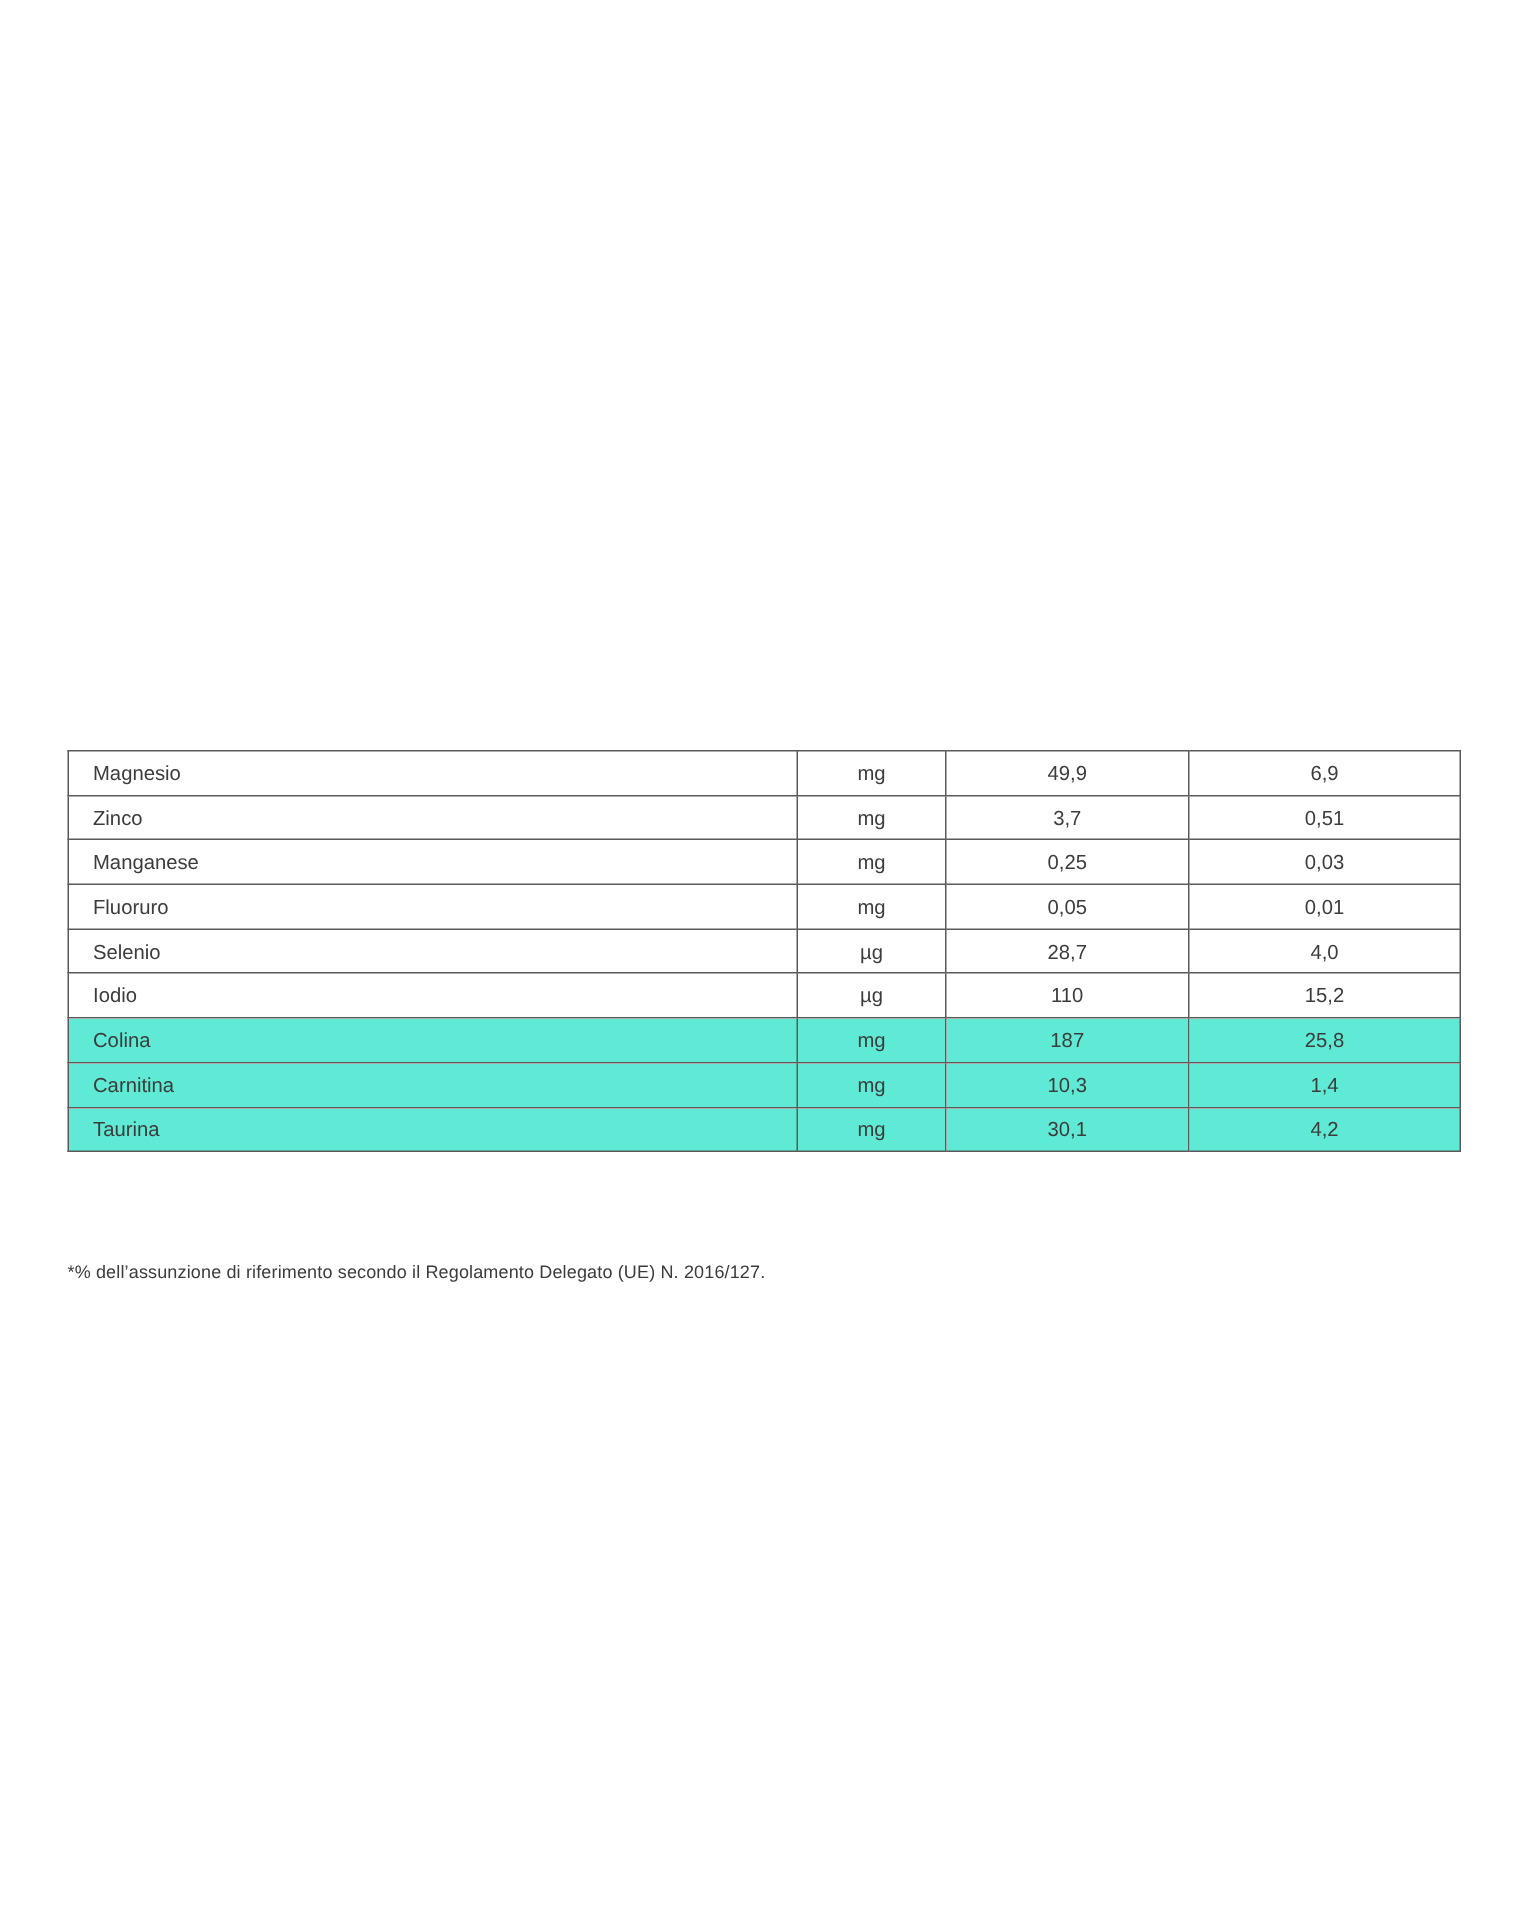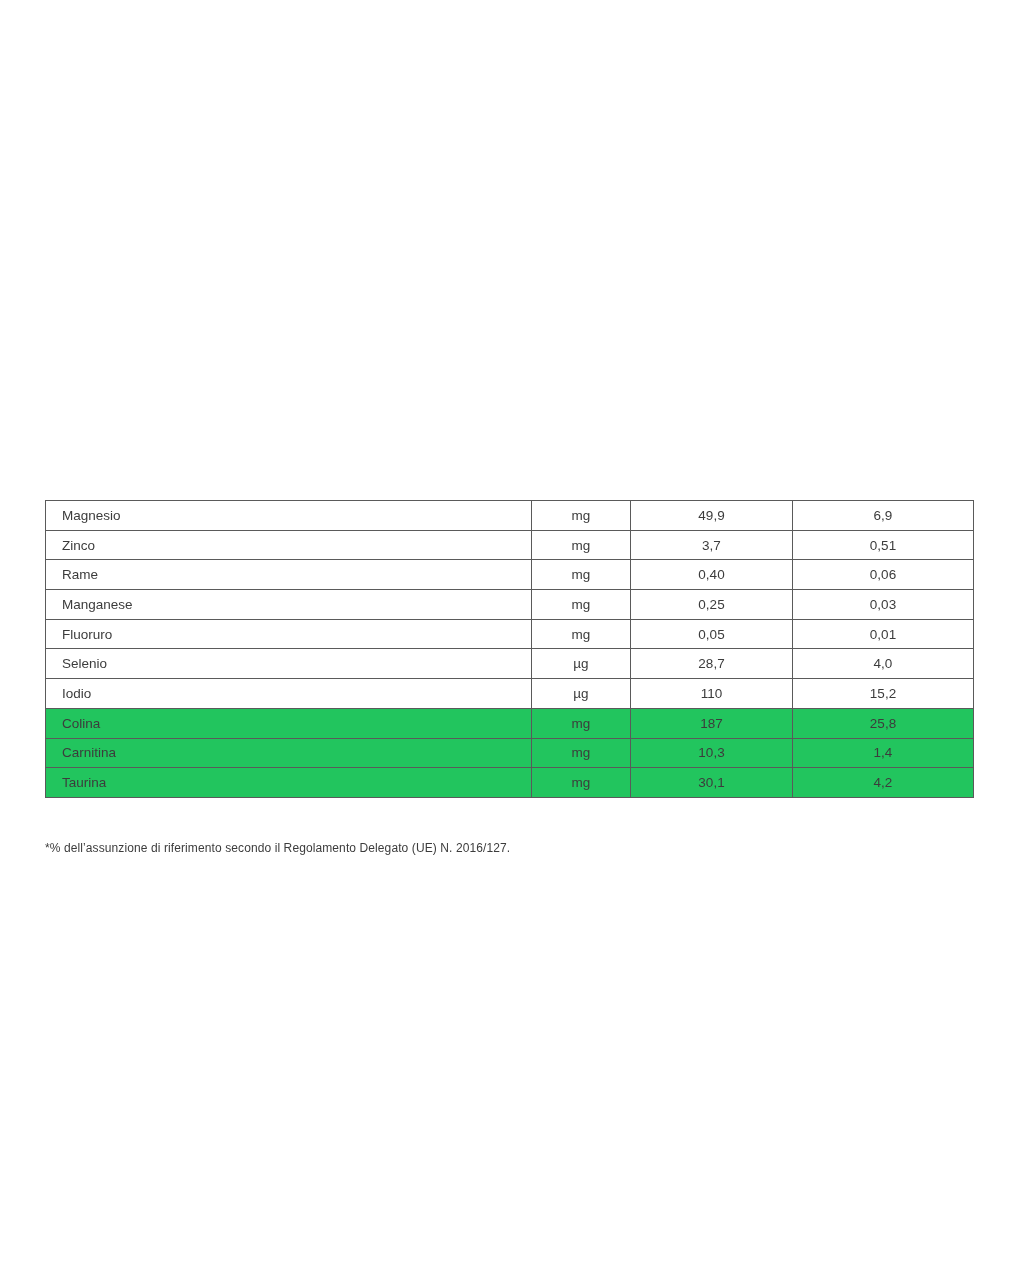--- a/index.html
+++ b/index.html
@@ -38,21 +38,21 @@
   table.nutrition td.col-nutrient {
     text-align: left;
     padding-left: 16px;
   }
   table.nutrition td.col-unit,
   table.nutrition td.col-value,
   table.nutrition td.col-percent {
     text-align: center;
   }
   table.nutrition tr.shaded td {
-    background: #22c55e;
+    background: #5eead4;
   }
   .footnote {
     position: absolute;
     left: 45px;
     top: 797px;
     font-size: 12px;
     color: #3c3c3c;
     letter-spacing: 0.1px;
   }
 </style>
@@ -73,26 +73,20 @@
         <td class="col-nutrient">Magnesio</td>
         <td class="col-unit">mg</td>
         <td class="col-value">49,9</td>
         <td class="col-percent">6,9</td>
       </tr>
       <tr>
         <td class="col-nutrient">Zinco</td>
         <td class="col-unit">mg</td>
         <td class="col-value">3,7</td>
         <td class="col-percent">0,51</td>
-      </tr>
-      <tr>
-        <td class="col-nutrient">Rame</td>
-        <td class="col-unit">mg</td>
-        <td class="col-value">0,40</td>
-        <td class="col-percent">0,06</td>
       </tr>
       <tr>
         <td class="col-nutrient">Manganese</td>
         <td class="col-unit">mg</td>
         <td class="col-value">0,25</td>
         <td class="col-percent">0,03</td>
       </tr>
       <tr>
         <td class="col-nutrient">Fluoruro</td>
         <td class="col-unit">mg</td>

